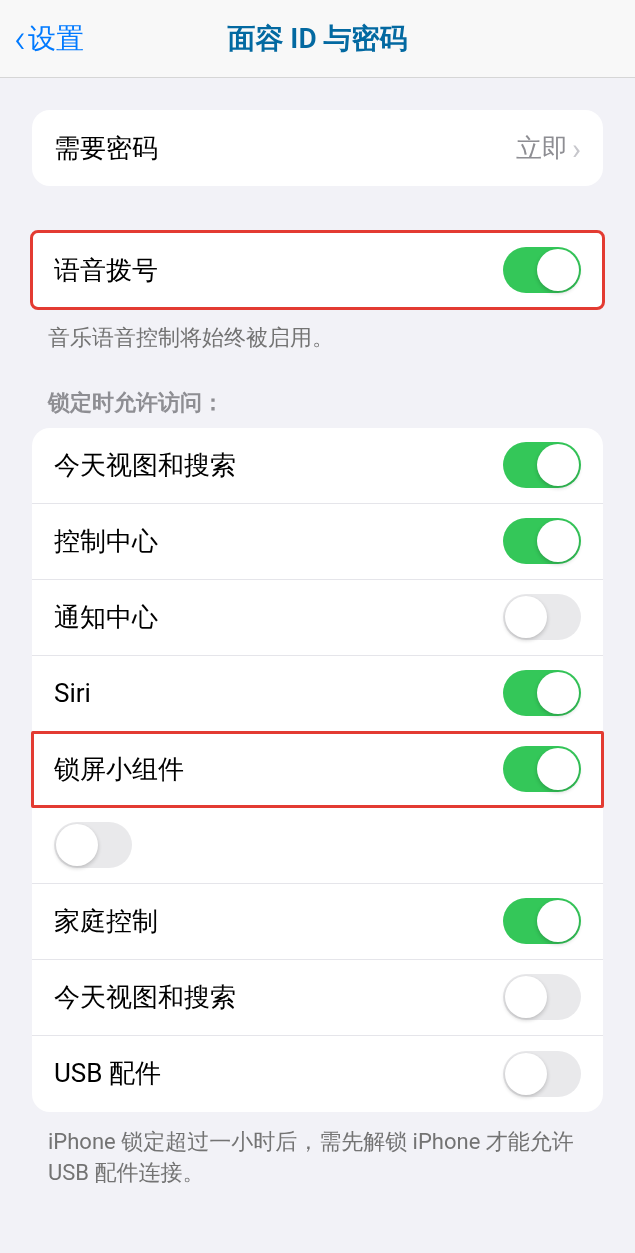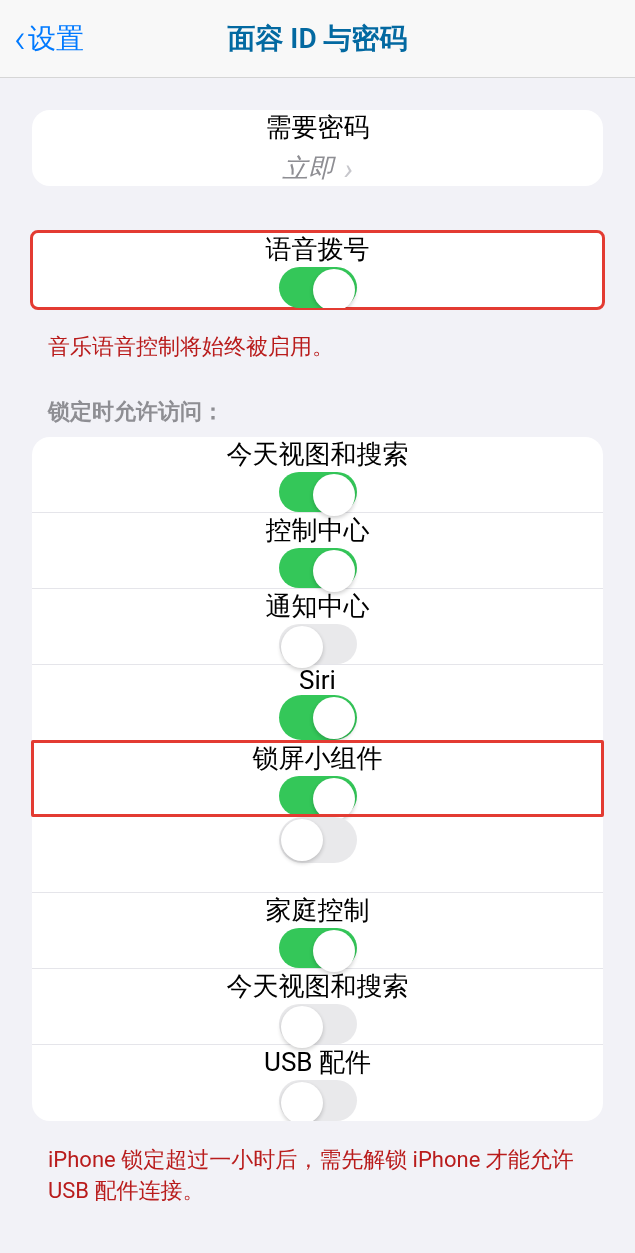--- a/index.html
+++ b/index.html
@@ -53,47 +53,45 @@
       outline-offset: -1px;
       border-radius: 6px;
     }
     .row {
       display: flex;
       align-items: center;
       justify-content: space-between;
       padding: 0 22px;
       height: 76px;
       border-bottom: 1px solid #e5e5ea;
-      flex-direction: column;
     }
     .row:last-child { border-bottom: none; }
     .row-label {
       font-size: 26px;
       color: #000;
     }
     .row-value {
       display: flex;
       align-items: center;
-      gap: 10px;
-      font-style: italic;
+      gap: 4px;
     }
     .value-text {
       font-size: 26px;
       color: #8e8e93;
     }
     .chevron-right {
       color: #c7c7cc;
       font-size: 30px;
       font-weight: 400;
     }
     
     .footer-text {
-      margin: 24px 48px 0;
+      margin: 15px 48px 0;
       font-size: 22px;
-      color: #b91c1c;
+      color: #737373;
       line-height: 1.4;
     }
     .section-header {
       margin: 34px 48px 10px;
       font-size: 22px;
       color: #8e8e93;
       font-weight: bold;
     }
     
     .toggle {

